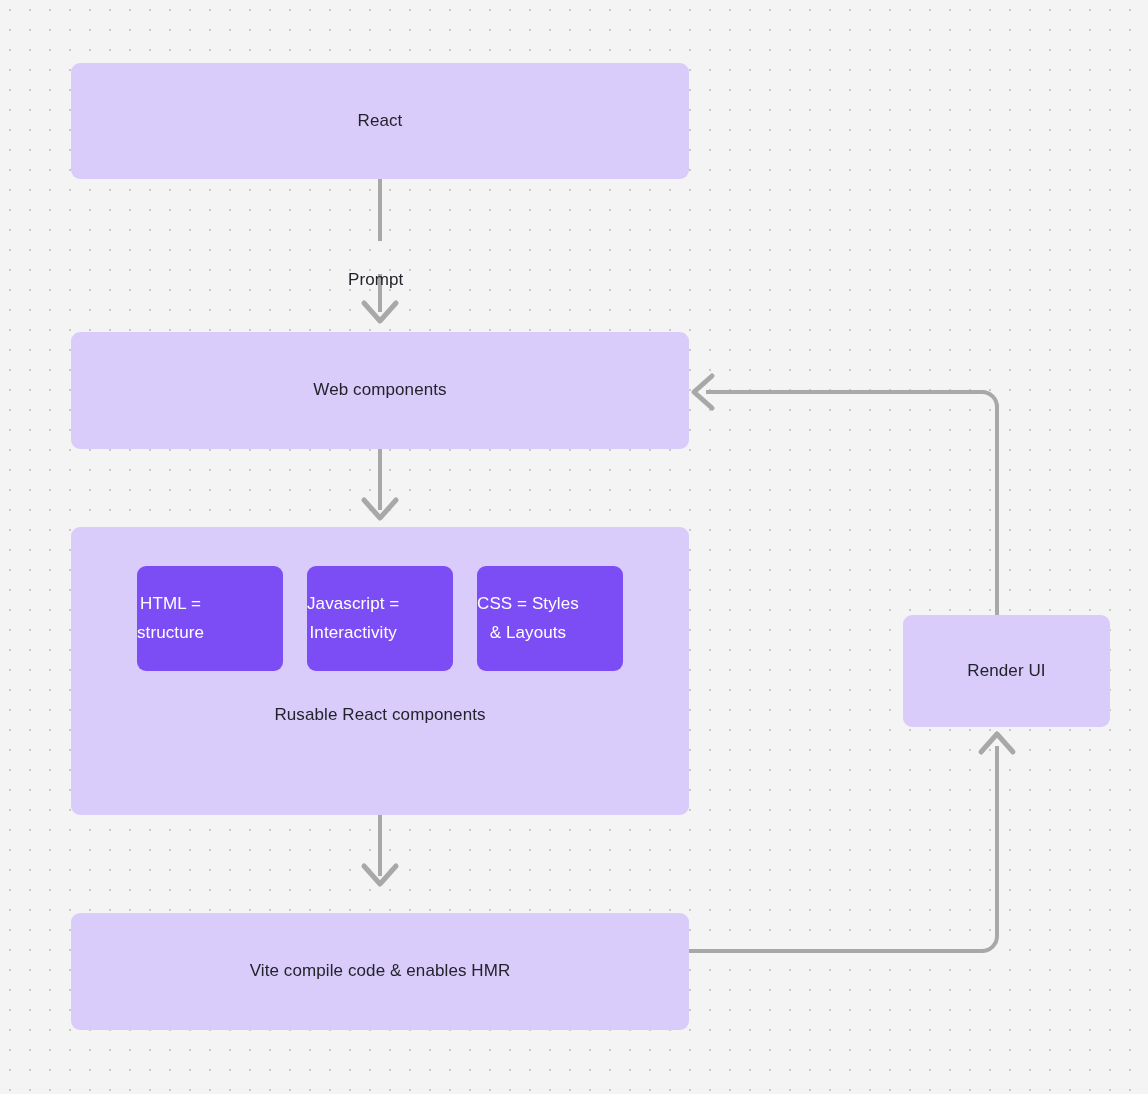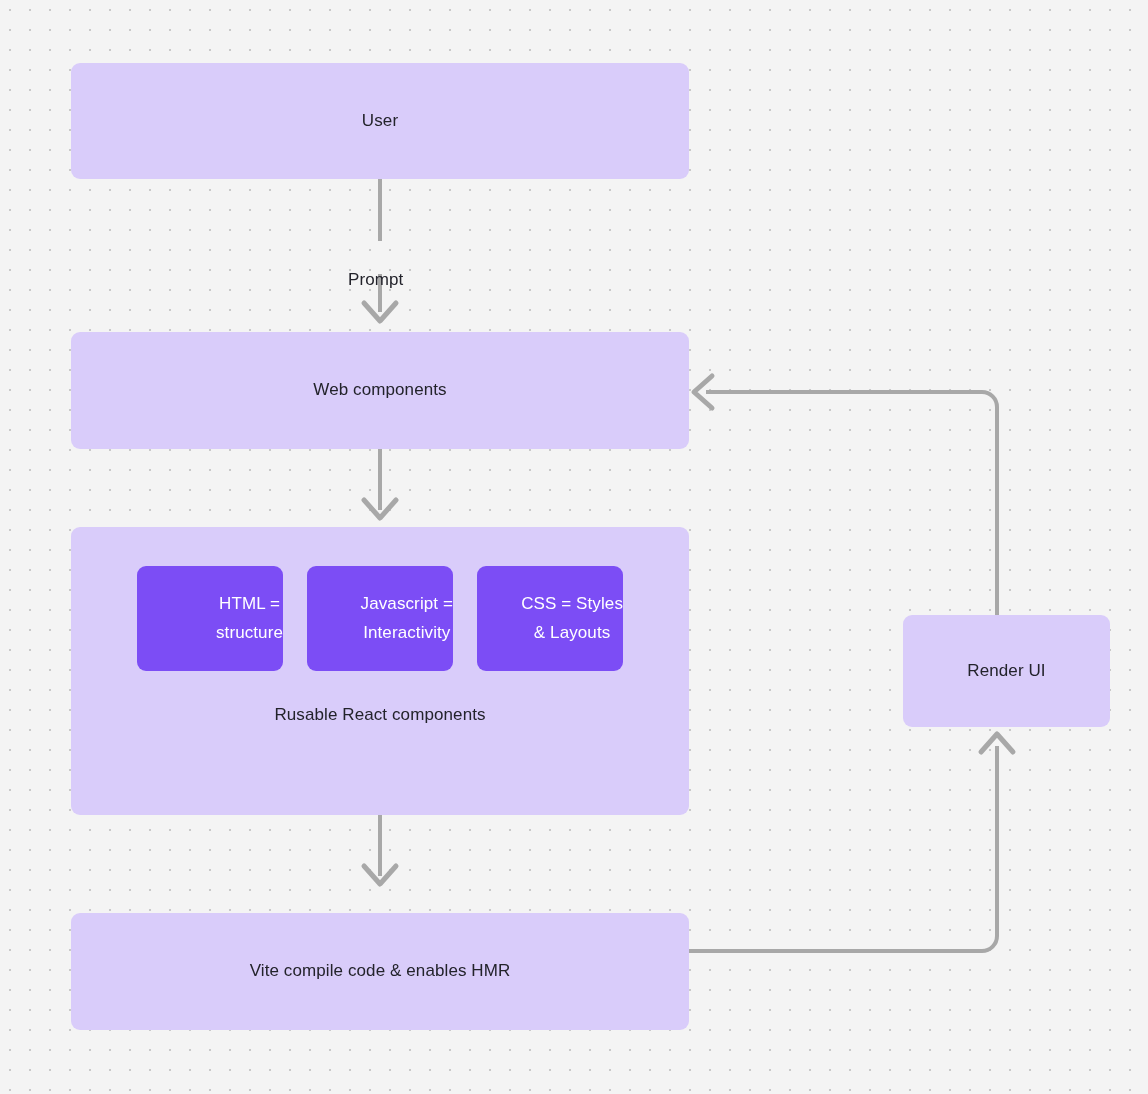--- a/index.html
+++ b/index.html
@@ -61,21 +61,21 @@
     justify-content: center;
     gap: 24px;
   }
   .sub-box {
     width: 146px;
     height: 105px;
     background: #7c4df5;
     border-radius: 9px;
     display: flex;
     align-items: center;
-    justify-content: flex-end;
+    justify-content: flex-start;
   }
   .sub-label {
     color: #ffffff;
     font-size: 17px;
     line-height: 1.68;
     text-align: center;
     white-space: pre-line;
     letter-spacing: 0.1px;
   }
   .components-caption {
@@ -143,21 +143,21 @@
       <polyline points="981,752 997,734 1013,752" fill="none" stroke="#a8a8a8" stroke-width="5" stroke-linecap="round" stroke-linejoin="round"></polyline>
     </g>
 
     <g>
       <path d="M 997 615 V 407 A 15 15 0 0 0 982 392 H 706" fill="none" stroke="#a8a8a8" stroke-width="4" stroke-linecap="butt"></path>
       <polyline points="712,376 694,392 712,408" fill="none" stroke="#a8a8a8" stroke-width="5" stroke-linecap="round" stroke-linejoin="round"></polyline>
     </g>
   </svg>
 
   <div class="node" id="node-user">
-    <div class="node-label">User</div>
+    <div class="node-label">React</div>
   </div>
 
   <div class="edge-label" id="edge-label-prompt">Prompt</div>
 
   <div class="node" id="node-webapp">
     <div class="node-label">Web components</div>
   </div>
 
   <div class="node" id="node-components">
     <div class="sub-row">

